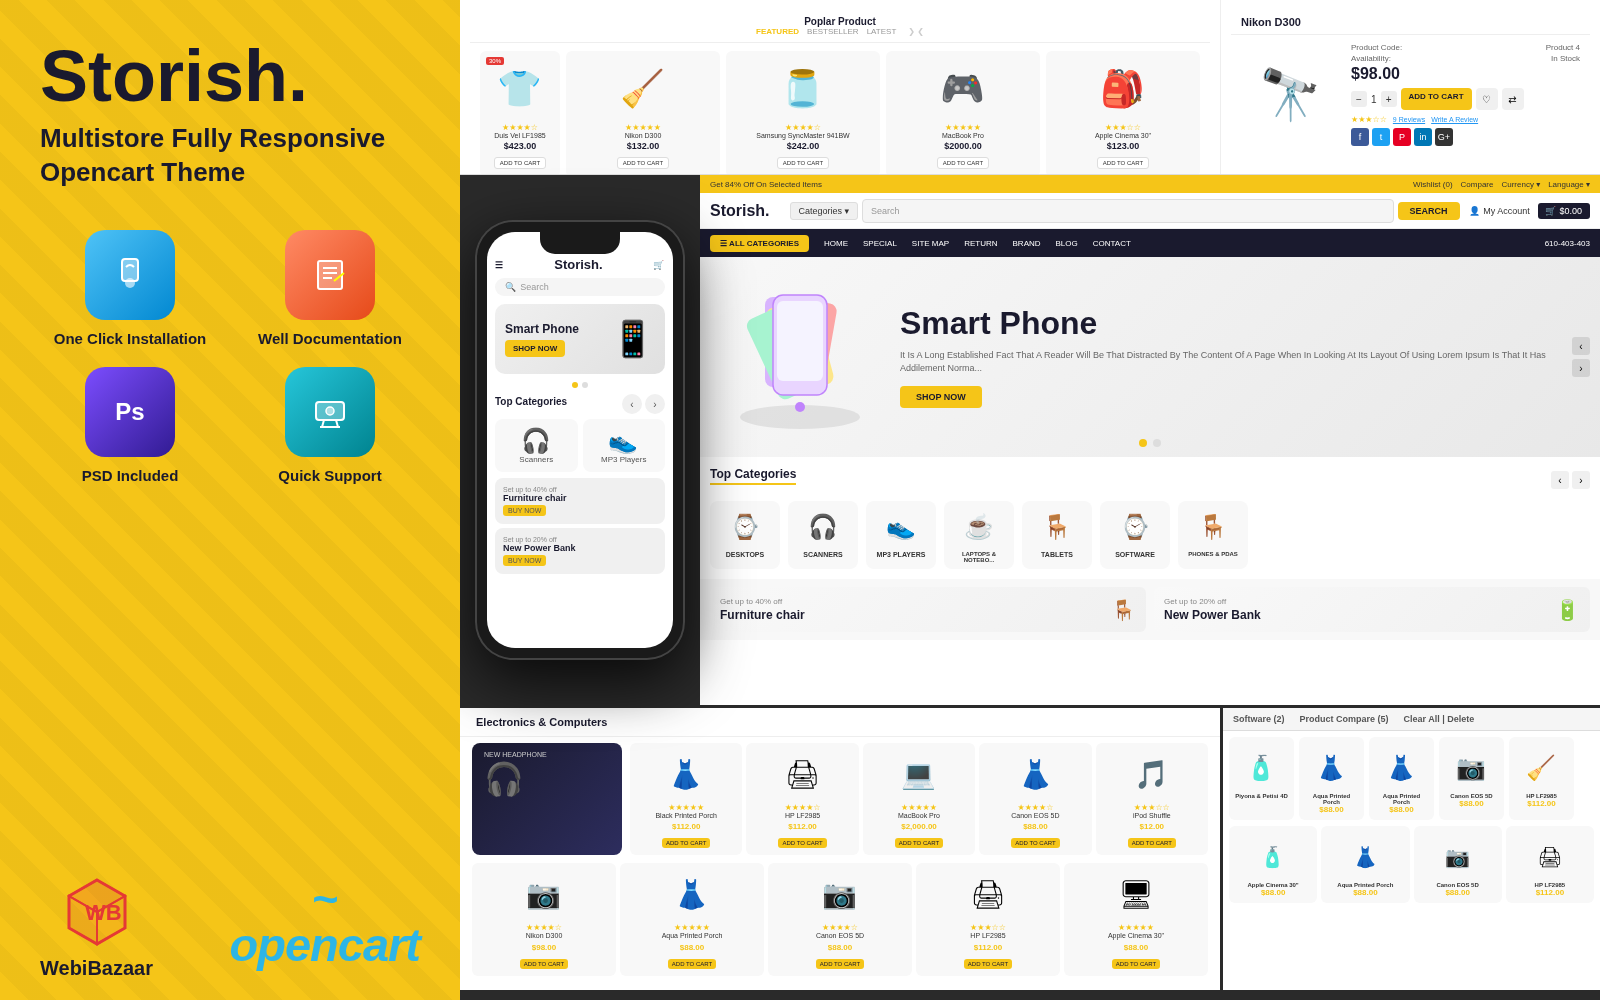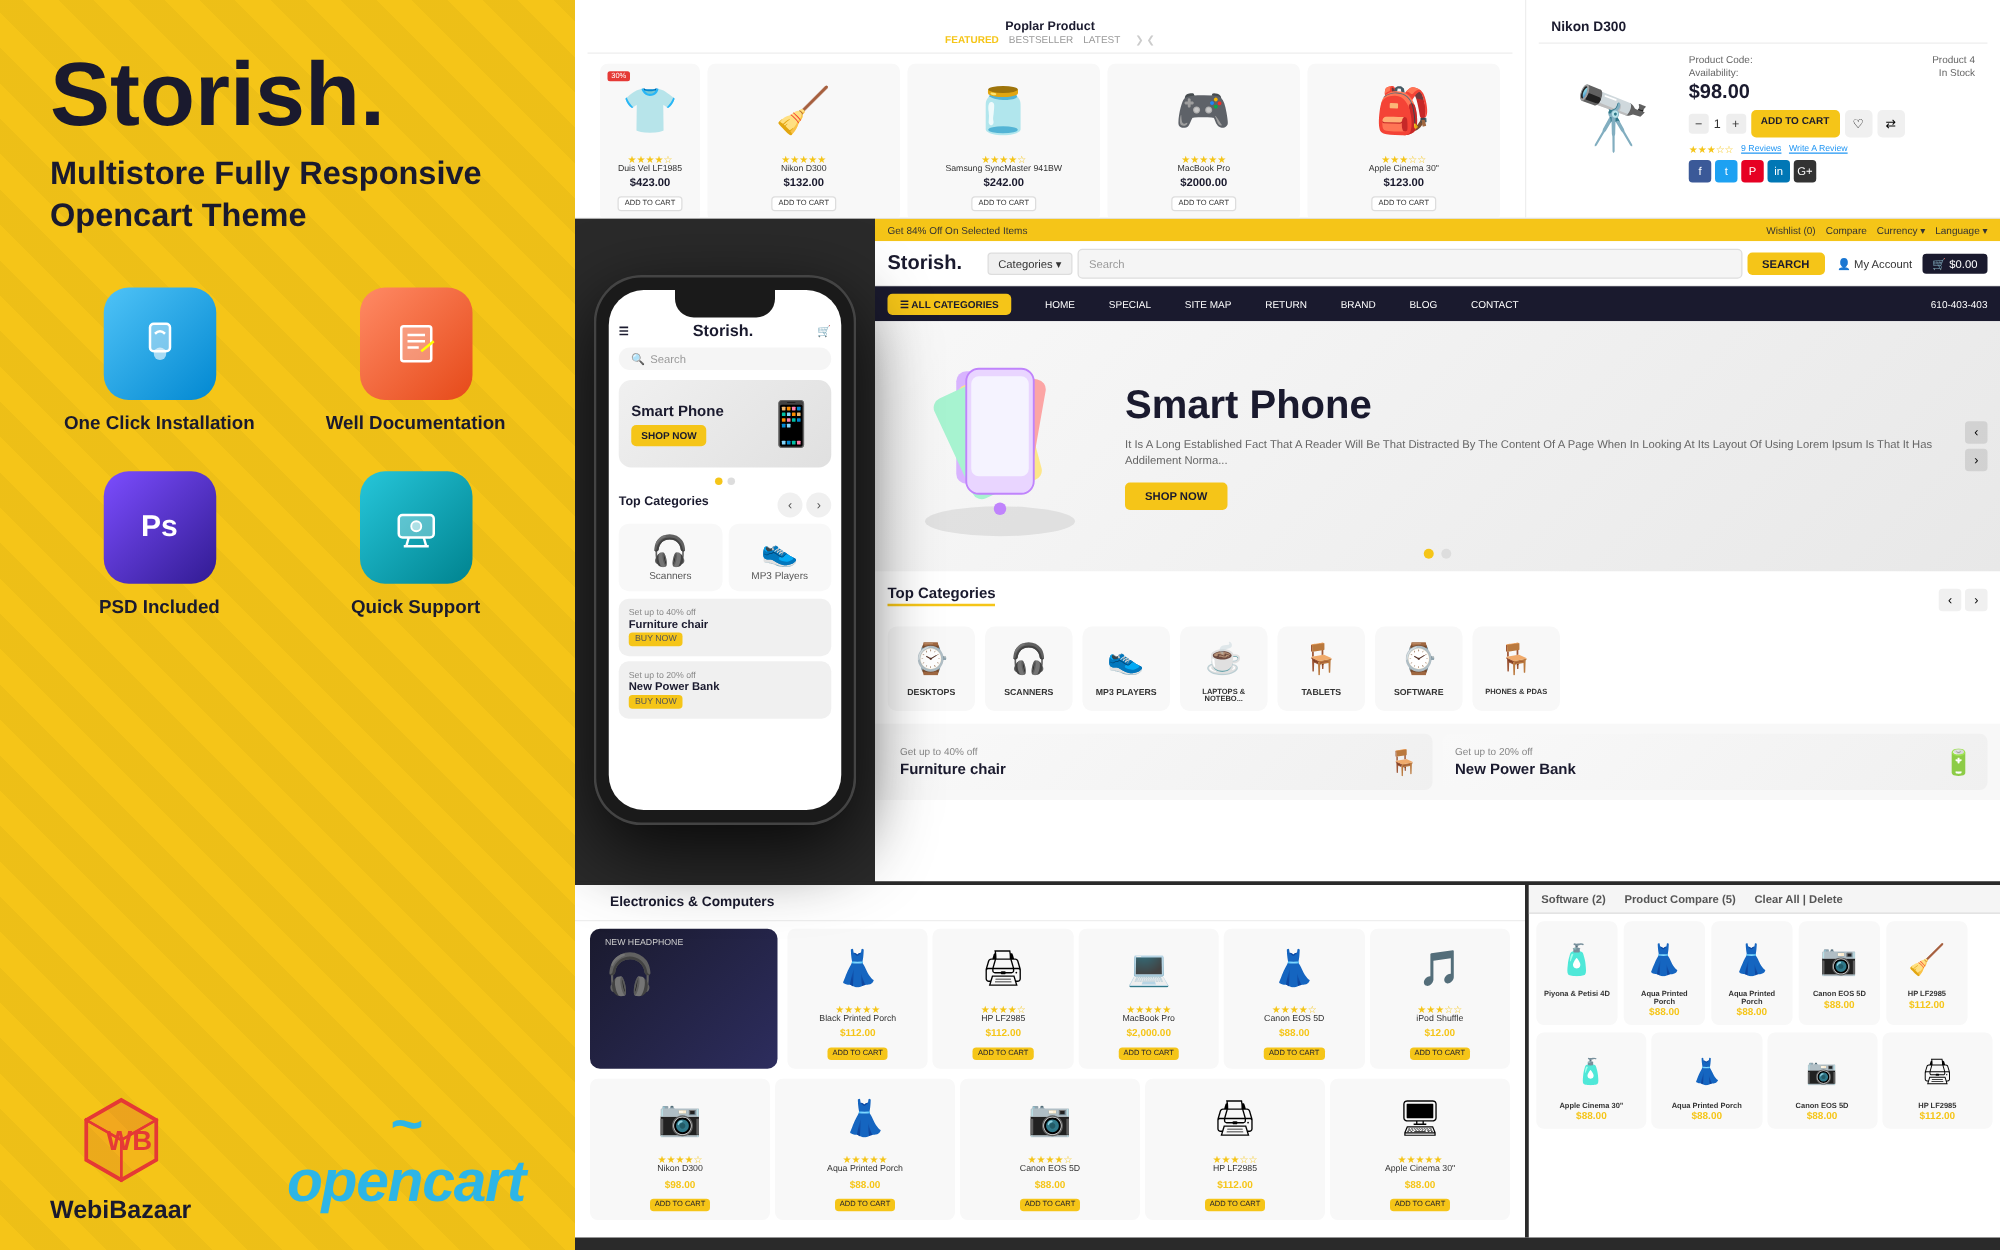--- a/index.html
+++ b/index.html
@@ -51,21 +51,21 @@
       font-size: 26px;
       font-weight: 700;
       color: #1a1a2e;
       margin-bottom: 40px;
       line-height: 1.3;
     }
 
     .features-grid {
       display: grid;
       grid-template-columns: 1fr 1fr;
-      gap: 30px;
+      gap: 20px;
       margin-bottom: 30px;
     }
 
     .feature-item {
       display: flex;
       flex-direction: column;
       align-items: center;
       text-align: center;
       gap: 10px;
     }
@@ -337,21 +337,21 @@
       padding: 4px 12px;
       border-radius: 4px;
     }
 
     .storish-menu {
       height: 28px;
       background: #1a1a2e;
       display: flex;
       align-items: center;
       padding: 0 10px;
-      gap: 27px;
+      gap: 15px;
       font-size: 8px;
       color: #fff;
     }
 
     .menu-all-cat {
       background: #f5c518;
       padding: 4px 10px;
       border-radius: 4px;
       color: #1a1a2e;
       font-weight: 700;
@@ -514,21 +514,21 @@
     .bottom-right-screenshot {
       width: 380px;
       background: #fff;
       border-left: 3px solid #2a2a2a;
       overflow: hidden;
     }
 
     
     .elec-header {
       background: #fff;
-      padding: 8px 28px;
+      padding: 8px 16px;
       border-bottom: 1px solid #eee;
       font-size: 11px;
       font-weight: 700;
       color: #1a1a2e;
     }
 
     .elec-tabs {
       display: flex;
       gap: 10px;
       font-size: 9px;

